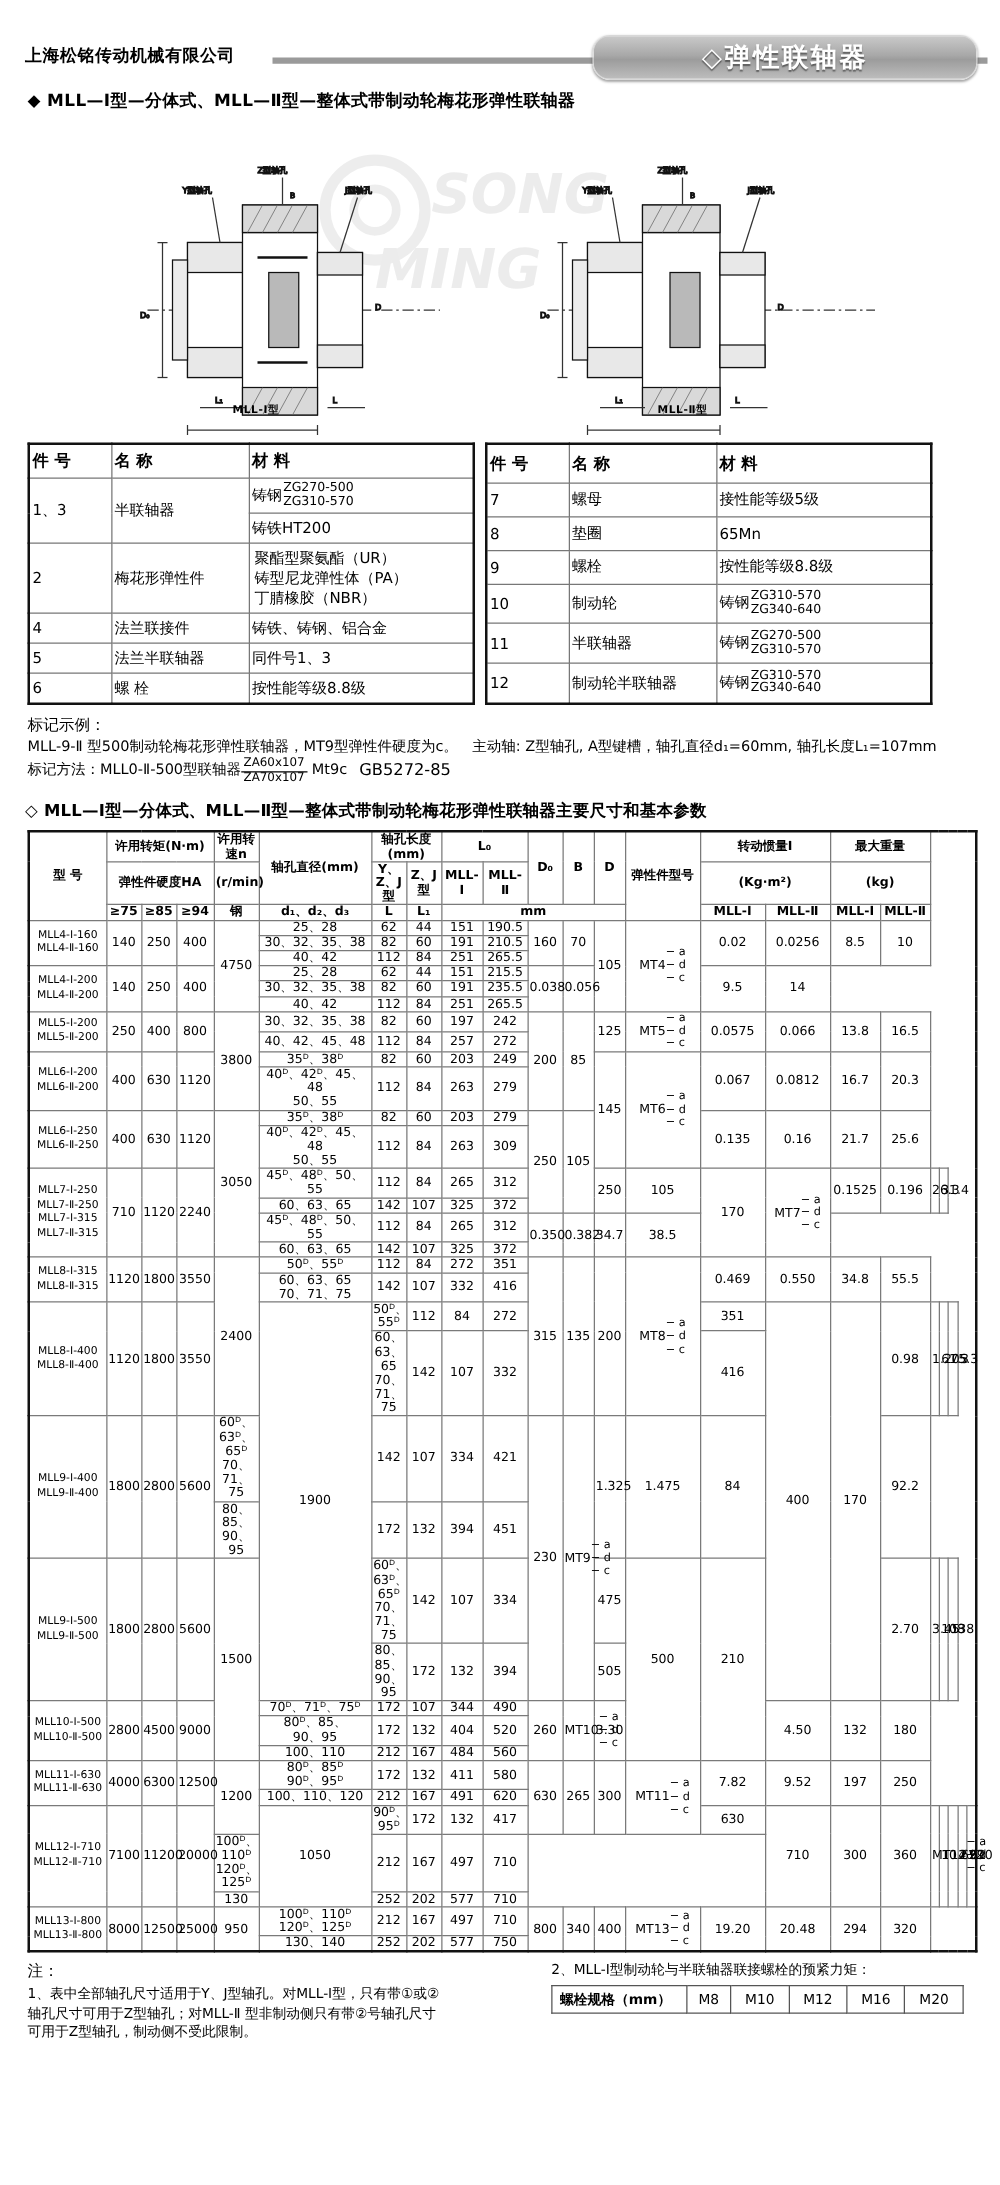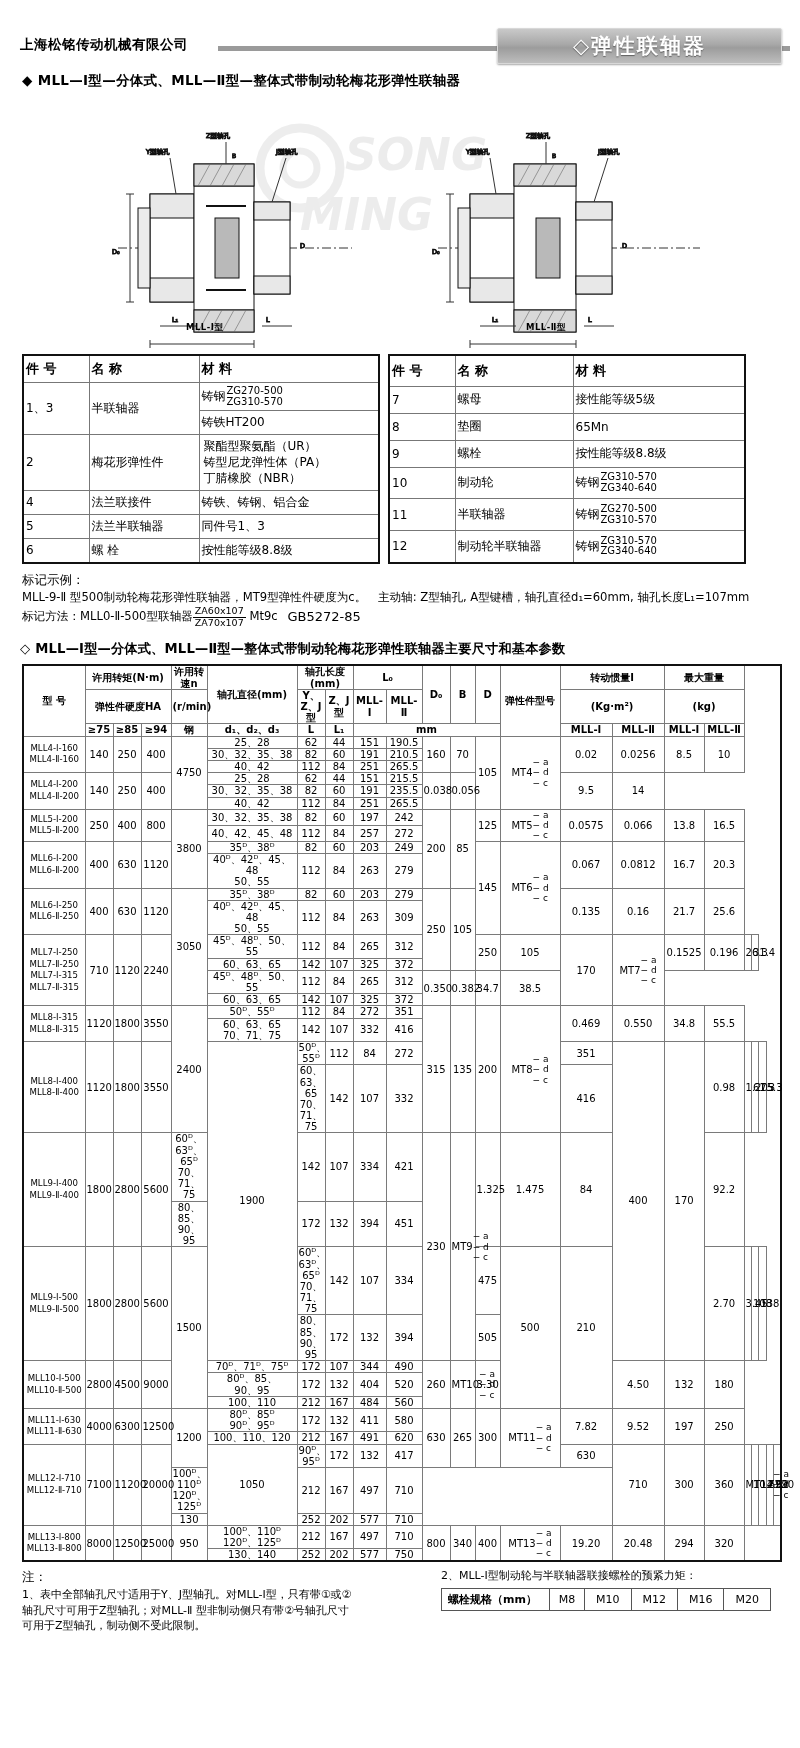--- a/index.html
+++ b/index.html
@@ -19,24 +19,24 @@
     position:absolute; left:20px; top:36px;
     font-size:13.5px; font-weight:bold; letter-spacing:.5px;
     white-space:nowrap;
   }
   .hdr-rule {
     position:absolute; left:218px; top:46px; right:10px; height:5px;
     background:#9a9a9a;
   }
   .hdr-badge {
     position:absolute; right:18px; top:28px;
-    width:285px; height:36px;
+    width:308px; height:36px;
     background:linear-gradient(180deg,#c9c9c9 0%,#a8a8a8 45%,#9c9c9c 55%,#bdbdbd 100%);
     border:1px solid #d8d8d8;
-    border-radius:2px;
+    border-radius:14px;
     box-shadow:0 1px 2px rgba(0,0,0,.35);
     display:flex; align-items:center; justify-content:center;
   }
   .hdr-badge span {
     color:#fff; font-size:21px; font-weight:bold; letter-spacing:2px;
     text-shadow:0 1px 1px rgba(0,0,0,.45);
   }
 
   
   .sec-title {

